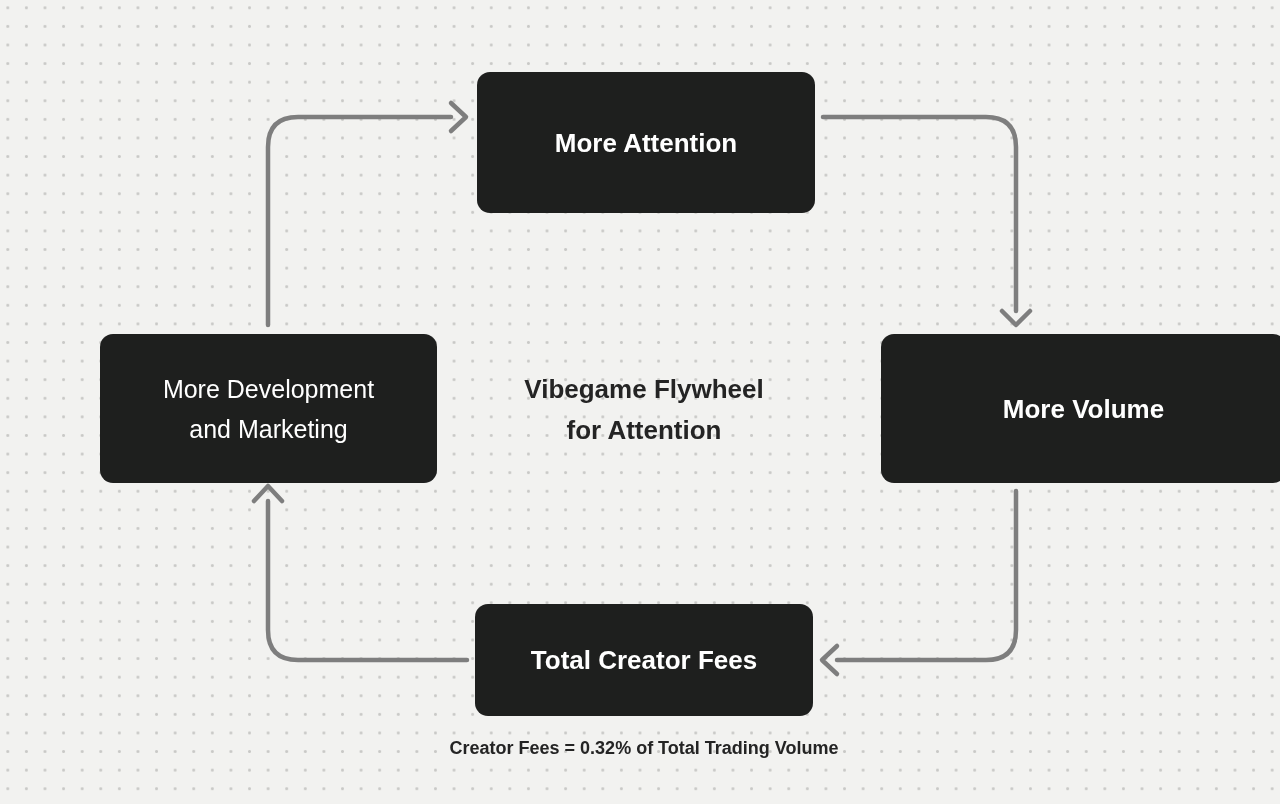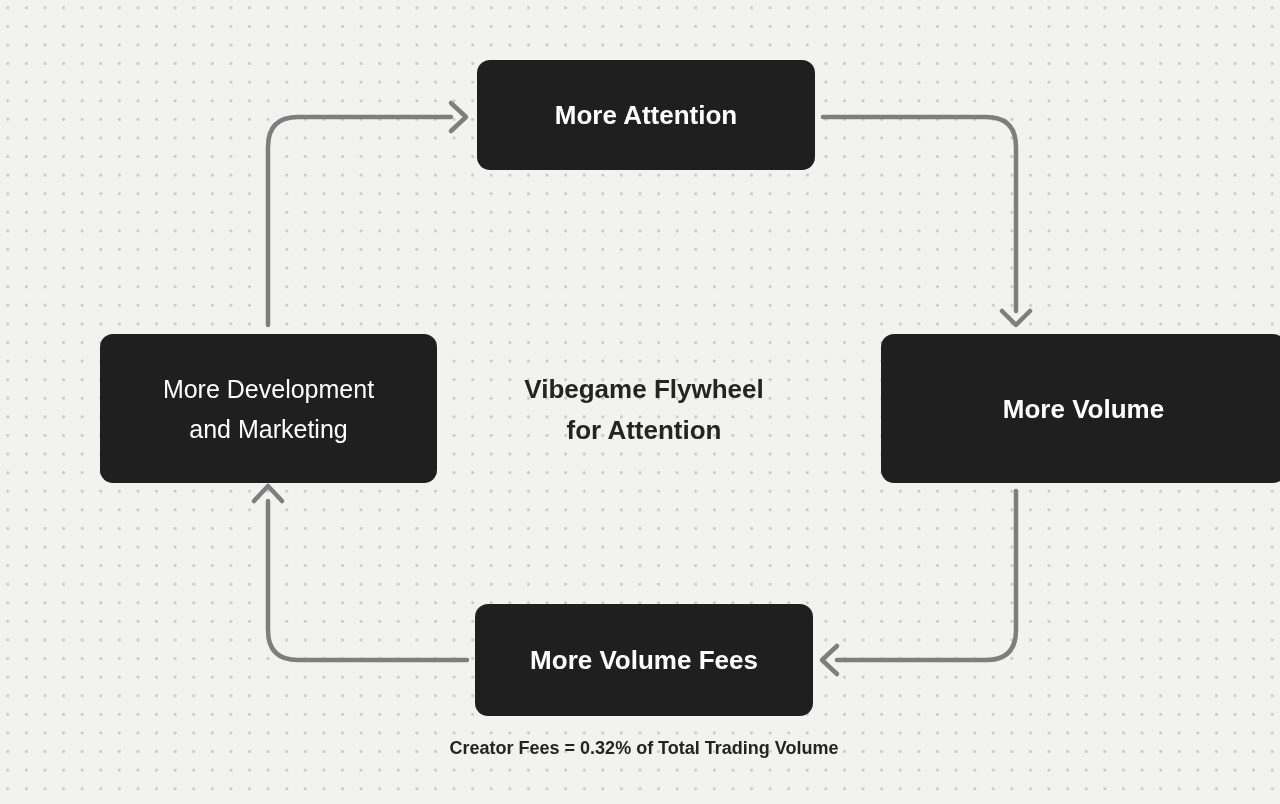--- a/index.html
+++ b/index.html
@@ -47,21 +47,21 @@
     font-weight: 700;
     line-height: 40px;
     white-space: pre-line;
     box-sizing: border-box;
     padding: 0 16px;
   }
   .node.regular {
     font-weight: 400;
     font-size: 25px;
   }
-  .node-attention   { left: 477px; top: 60px;  width: 338px; height: 110px; }
+  .node-attention   { left: 477px; top: 72px;  width: 338px; height: 141px; }
   .node-volume      { left: 881px; top: 334px; width: 405px; height: 149px; }
   .node-creator-fees{ left: 475px; top: 604px; width: 338px; height: 112px; }
   .node-development { left: 100px; top: 334px; width: 337px; height: 149px; }
   .diagram-title {
     position: absolute;
     left: 444px;
     top: 369px;
     width: 400px;
     text-align: center;
     font-size: 26px;
@@ -103,21 +103,21 @@
     <g>
       <path class="arrow-line" d="M 467 660 L 298 660 Q 268 660 268 630 L 268 501"></path>
       <path class="arrow-line" d="M 254 501 L 268 486 L 282 501"></path>
     </g>
   </svg>
 
   <div class="node node-attention">More Attention</div>
 
   <div class="node node-volume">More Volume</div>
 
-  <div class="node node-creator-fees">More Volume Fees</div>
+  <div class="node node-creator-fees">Total Creator Fees</div>
 
   <div class="node regular node-development">More Development
 and Marketing</div>
 
   <div class="diagram-title">Vibegame Flywheel
 for Attention</div>
 
   <div class="diagram-caption">Creator Fees = 0.32% of Total Trading Volume</div>
 
 </div>

